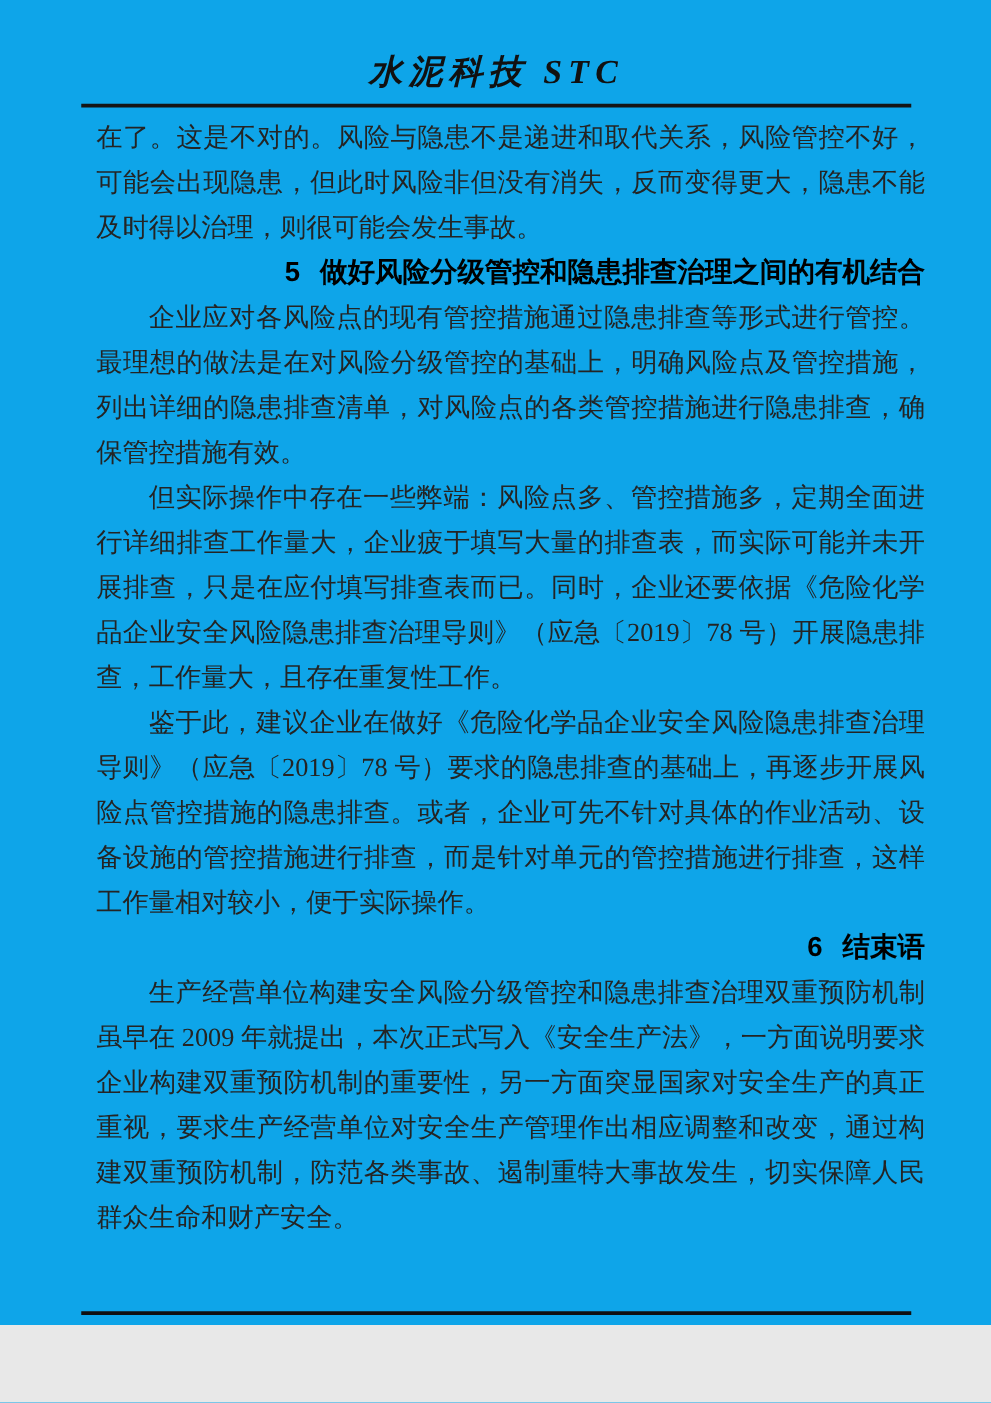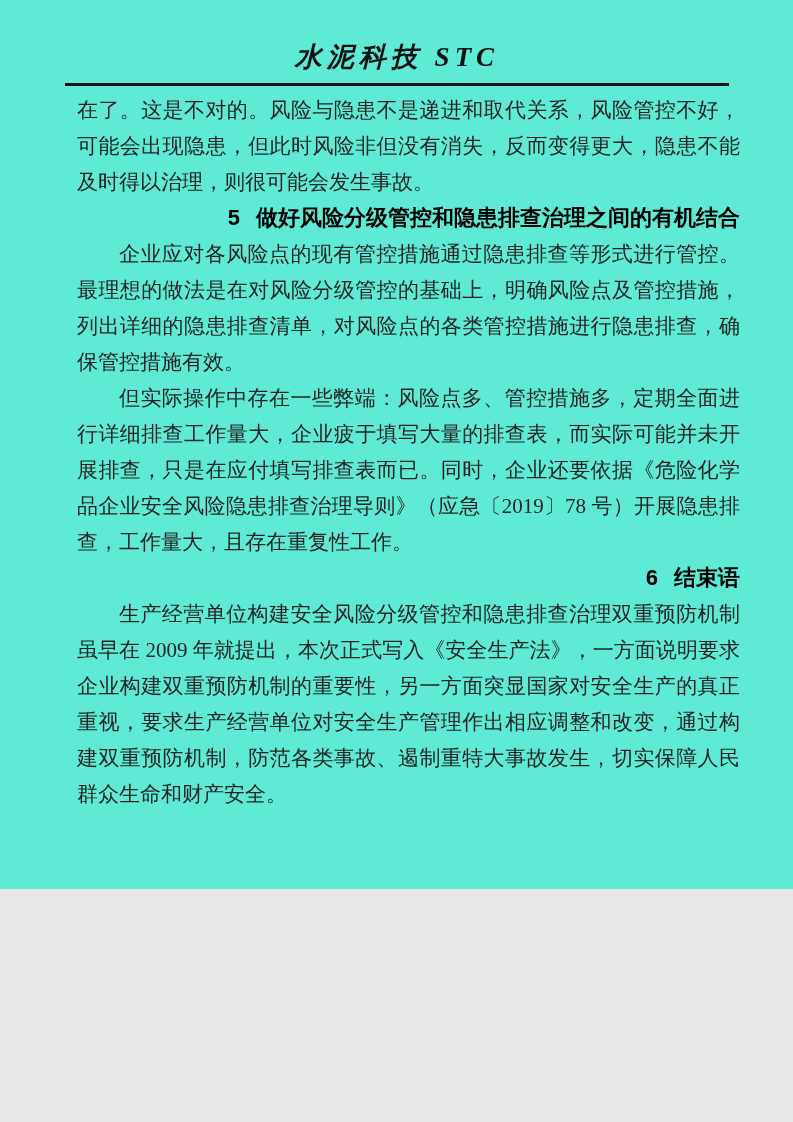--- a/index.html
+++ b/index.html
@@ -3,23 +3,23 @@
 <meta charset="utf-8">
 <style>
   html, body {
     margin: 0;
     padding: 0;
     background: #e8e8e8;
   }
   .page {
     position: relative;
     width: 793px;
-    height: 889px;
+    height: 1060px;
     margin: 0 auto;
-    background: #5eead4;
+    background: #0ea5e9;
     font-family: "Liberation Serif", serif;
     overflow: hidden;
   }
   .header {
     position: absolute;
     top: 40px;
     left: 65px;
     width: 664px;
   }
   .journal-title {
@@ -110,20 +110,21 @@
     <p class="para no-indent">在了。这是不对的。风险与隐患不是递进和取代关系，风险管控不好，可能会出现隐患，但此时风险非但没有消失，反而变得更大，隐患不能及时得以治理，则很可能会发生事故。</p>
 
     <h2 class="section-heading">
       <span class="sec-num">5</span><span class="sec-title">做好风险分级管控和隐患排查治理之间的有机结合</span>
     </h2>
 
     <p class="para">企业应对各风险点的现有管控措施通过隐患排查等形式进行管控。最理想的做法是在对风险分级管控的基础上，明确风险点及管控措施，列出详细的隐患排查清单，对风险点的各类管控措施进行隐患排查，确保管控措施有效。</p>
 
     <p class="para">但实际操作中存在一些弊端：风险点多、管控措施多，定期全面进行详细排查工作量大，企业疲于填写大量的排查表，而实际可能并未开展排查，只是在应付填写排查表而已。同时，企业还要依据《危险化学品企业安全风险隐患排查治理导则》（应急〔2019〕78 号）开展隐患排查，工作量大，且存在重复性工作。</p>
 
+    <p class="para">鉴于此，建议企业在做好《危险化学品企业安全风险隐患排查治理导则》（应急〔2019〕78 号）要求的隐患排查的基础上，再逐步开展风险点管控措施的隐患排查。或者，企业可先不针对具体的作业活动、设备设施的管控措施进行排查，而是针对单元的管控措施进行排查，这样工作量相对较小，便于实际操作。</p>
 
     <h2 class="section-heading">
       <span class="sec-num">6</span><span class="sec-title">结束语</span>
     </h2>
 
     <p class="para">生产经营单位构建安全风险分级管控和隐患排查治理双重预防机制虽早在 2009 年就提出，本次正式写入《安全生产法》，一方面说明要求企业构建双重预防机制的重要性，另一方面突显国家对安全生产的真正重视，要求生产经营单位对安全生产管理作出相应调整和改变，通过构建双重预防机制，防范各类事故、遏制重特大事故发生，切实保障人民群众生命和财产安全。</p>
 
   </div>
 
   <div class="footer">

